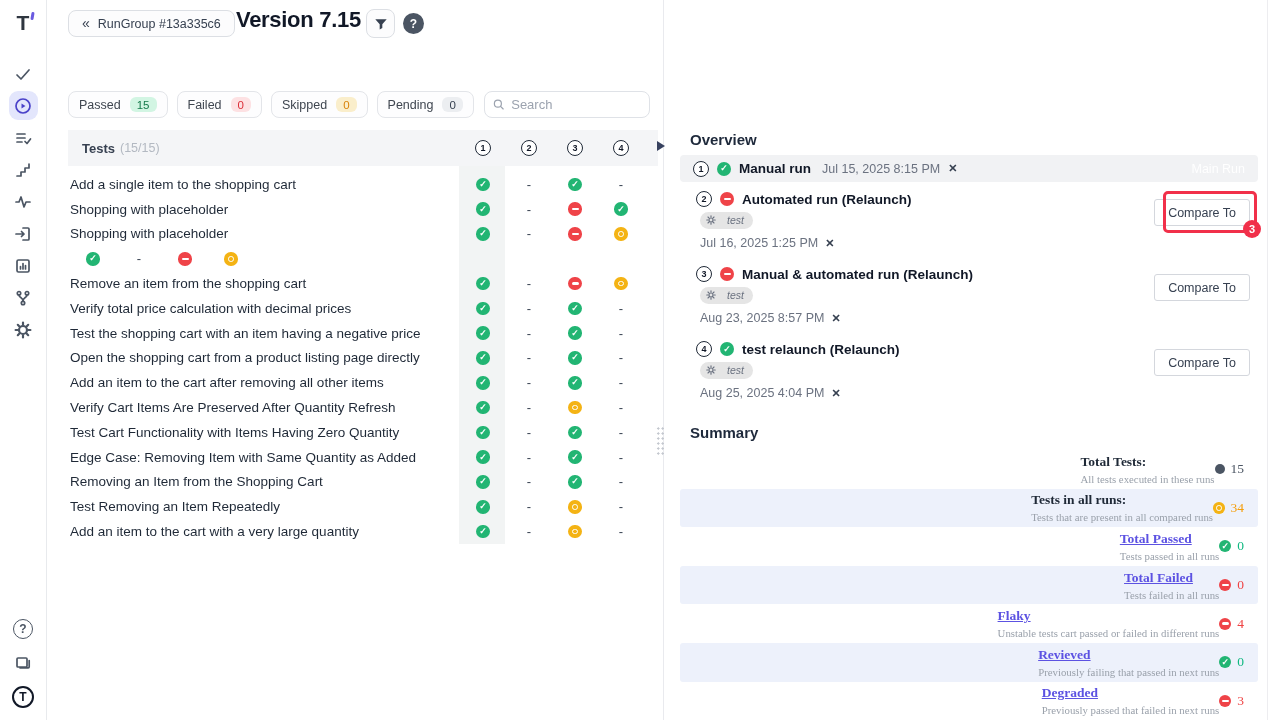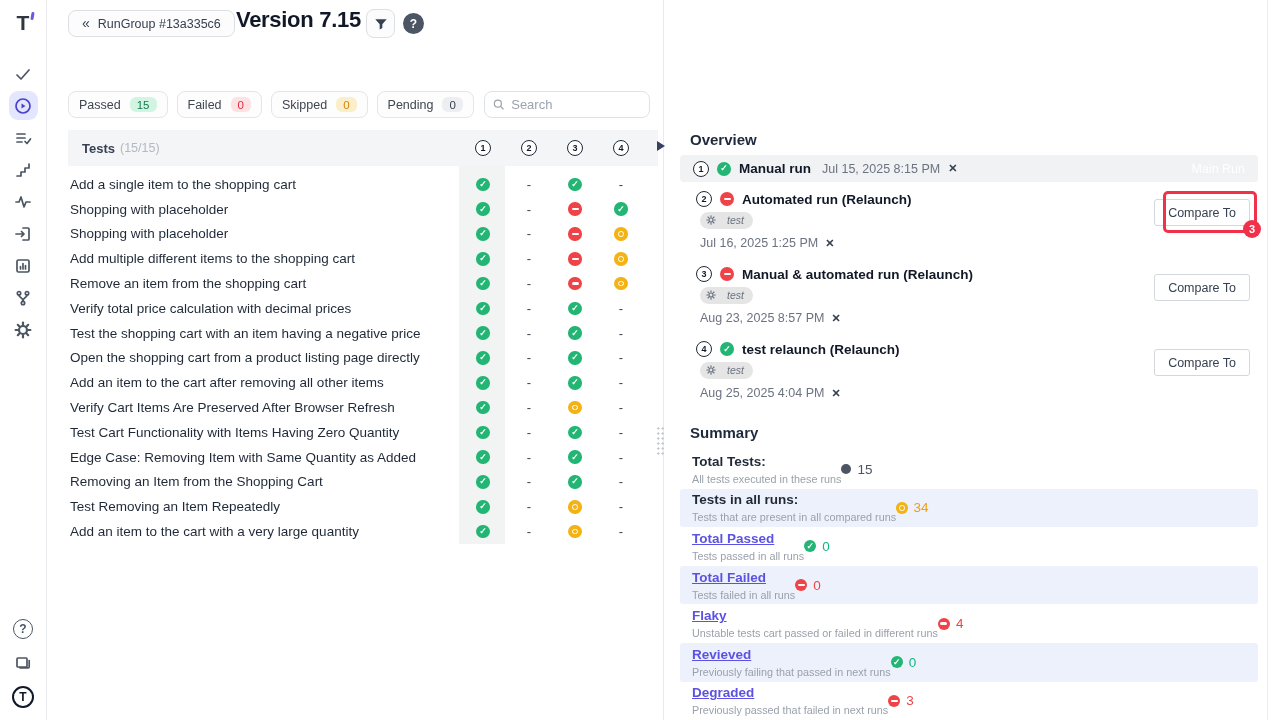--- a/index.html
+++ b/index.html
@@ -97,21 +97,21 @@
   .tag svg { width:10px; height:10px; stroke:#6b7280; fill:none; stroke-width:1.6; }
   .compare-btn { position:absolute; right:8px; top:17px; height:27px; padding:0 13px; background:#fff; border:1px solid #d4d7dd;
     border-radius:3px; font-size:12.5px; color:#374151; cursor:pointer; font-family:inherit; }
   .annotate-rect { position:absolute; right:1px; top:9px; width:94px; height:42px; border:3px solid #f1304a; border-radius:5px; pointer-events:none; }
   .annotate-badge { position:absolute; right:-7px; bottom:-8px; width:18px; height:18px; border-radius:50%; background:#f1304a;
     color:#fff; font-size:11px; font-weight:700; display:flex; align-items:center; justify-content:center; }
 
   
   .summary-h { margin-top:17px; }
   .summary-rows { margin-top:9px; display:flex; flex-direction:column; }
-  .srow { height:38.6px; display:flex; align-items:center; justify-content:flex-start; padding:0 14px 0 12px; border-radius:3px; }
+  .srow { height:38.6px; display:flex; align-items:center; justify-content:flex-end; padding:0 14px 0 12px; border-radius:3px;font-family:Liberation Serif, serif; }
   .srow.hl { background:#edf1fb; }
   .srow .s-left { display:flex; flex-direction:column; justify-content:center; }
   .s-label { font-size:13.5px; font-weight:700; color:#1f2937; line-height:1.25; }
   a.s-label { color:#5c52e2; text-decoration:underline; cursor:pointer; }
   .s-desc { font-size:10.8px; color:#9aa1ab; margin-top:2px; }
   .s-right { display:flex; align-items:center; gap:6px; }
   .s-val { font-size:13.5px; font-weight:500; }
   .v-gray { color:#4b5563; } .v-orange { color:#f59e0b; } .v-green { color:#10b981; } .v-red { color:#ef4444; }
   .dot-gray { width:10px; height:10px; border-radius:50%; background:#4b5563; display:inline-block; }
 
@@ -326,21 +326,20 @@
             <i class="bar"></i>
           </span>
         </span>
         <span class="col-cell">
           <span class="st st-skipped">
             <i class="ring"></i>
           </span>
         </span>
       </div>
       <div class="trow">
-        <span class="t-name">Add multiple different items to the shopping cart</span>
         <span class="col-cell">
           <span class="st st-passed">✓</span>
         </span>
         <span class="col-cell">
           <span class="st st-none" style="width: auto; height: auto;">-</span>
         </span>
         <span class="col-cell">
           <span class="st st-failed">
             <i class="bar"></i>
           </span>
@@ -424,21 +423,21 @@
           <span class="st st-none" style="width: auto; height: auto;">-</span>
         </span>
         <span class="col-cell">
           <span class="st st-passed">✓</span>
         </span>
         <span class="col-cell">
           <span class="st st-none" style="width: auto; height: auto;">-</span>
         </span>
       </div>
       <div class="trow">
-        <span class="t-name">Verify Cart Items Are Preserved After Browser Refresh</span>
+        <span class="t-name">Verify Cart Items Are Preserved After Quantity Refresh</span>
         <span class="col-cell">
           <span class="st st-passed">✓</span>
         </span>
         <span class="col-cell">
           <span class="st st-none" style="width: auto; height: auto;">-</span>
         </span>
         <span class="col-cell">
           <span class="st st-skipped">
             <i class="ring"></i>
           </span>

